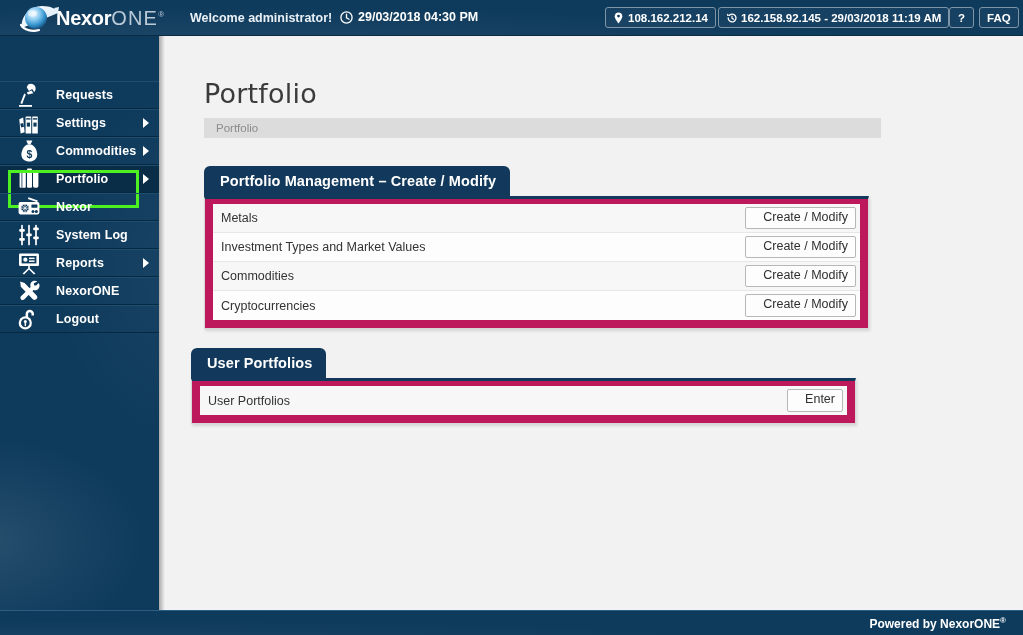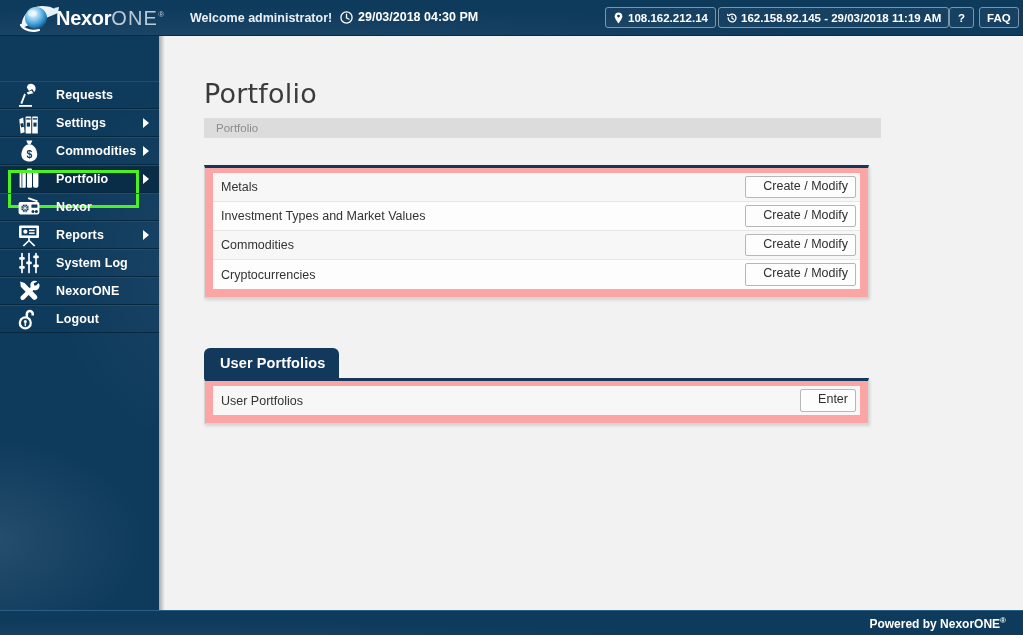--- a/index.html
+++ b/index.html
@@ -160,21 +160,21 @@
     background: #12395b;
     color: #ffffff;
     font-size: 14.5px; font-weight: bold;
     padding: 7px 14px 8px 16px;
     border-radius: 6px 6px 0 0;
     letter-spacing: .1px;
     position: relative;
     z-index: 3;
   }
   .panel-body {
-    background: #fca5a5;
+    background: #be185d;
     border: 1px solid #d6d6d6;
     border-top: 3px solid #12395b;
     box-shadow: 1px 2px 3px rgba(0,0,0,0.13);
     padding: 5px 8px 8px 8px;
     position: relative;
     margin-top: -1px;
   }
   .row {
     height: 29px;
     display: flex; align-items: center;
@@ -365,54 +365,54 @@
               <circle cx="17" cy="17.4" r="1.5" fill="#0e3a5c"></circle>
               <circle cx="20.4" cy="17.4" r="1.5" fill="#0e3a5c"></circle>
             </g>
           </svg>
         </span>
         <span class="lbl">Nexor</span>
       </div>
       <div class="nav-item">
         <span class="ic">
           <svg width="26" height="26" viewBox="0 0 26 26">
+            <g fill="#ffffff" stroke="#ffffff" stroke-width="1.7" stroke-linecap="round">
+              <path d="M6 3.6V22.4M13 3.6V22.4M20 3.6V22.4"></path>
+            </g>
+            <g fill="#ffffff">
+              <rect x="3.2" y="7" width="5.6" height="2.7" rx="1"></rect>
+              <rect x="3.2" y="16" width="5.6" height="2.7" rx="1"></rect>
+              <rect x="10.2" y="11.6" width="5.6" height="2.7" rx="1"></rect>
+              <rect x="17.2" y="5.6" width="5.6" height="2.7" rx="1"></rect>
+              <rect x="17.2" y="14.6" width="5.6" height="2.7" rx="1"></rect>
+            </g>
+          </svg>
+        </span>
+        <span class="lbl">System Log</span>
+      </div>
+      <div class="nav-item">
+        <span class="ic">
+          <svg width="26" height="26" viewBox="0 0 26 26">
             <g fill="#ffffff">
               <rect x="3" y="3.4" width="20" height="12.6" rx="1.2"></rect>
               <rect x="5.6" y="6" width="14.8" height="7.4" fill="#0e3a5c"></rect>
               <circle cx="9.4" cy="9.7" r="2.1" fill="#ffffff"></circle>
               <rect x="13" y="7.6" width="5.6" height="1.5" fill="#ffffff"></rect>
               <rect x="13" y="10.4" width="5.6" height="1.5" fill="#ffffff"></rect>
               <path d="M12.2 16h1.6v2.2h-1.6z"></path>
               <path d="M13 17.6 L19.4 23.4 L18 24.4 L13 19.6 L8 24.4 L6.6 23.4 Z"></path>
             </g>
           </svg>
         </span>
         <span class="lbl">Reports</span>
         <span class="arr"></span>
       </div>
       <div class="nav-item">
         <span class="ic">
           <svg width="26" height="26" viewBox="0 0 26 26">
-            <g fill="#ffffff" stroke="#ffffff" stroke-width="1.7" stroke-linecap="round">
-              <path d="M6 3.6V22.4M13 3.6V22.4M20 3.6V22.4"></path>
-            </g>
-            <g fill="#ffffff">
-              <rect x="3.2" y="7" width="5.6" height="2.7" rx="1"></rect>
-              <rect x="3.2" y="16" width="5.6" height="2.7" rx="1"></rect>
-              <rect x="10.2" y="11.6" width="5.6" height="2.7" rx="1"></rect>
-              <rect x="17.2" y="5.6" width="5.6" height="2.7" rx="1"></rect>
-              <rect x="17.2" y="14.6" width="5.6" height="2.7" rx="1"></rect>
-            </g>
-          </svg>
-        </span>
-        <span class="lbl">System Log</span>
-      </div>
-      <div class="nav-item">
-        <span class="ic">
-          <svg width="26" height="26" viewBox="0 0 26 26">
             <g fill="#ffffff">
               <path d="M4.2 3.6 L8.6 5 L20.4 17.2 C21.6 18.4 21.6 20 20.5 21.1 C19.4 22.2 17.8 22.2 16.6 21 L4.8 8.8 Z"></path>
               <path d="M21.4 3.5 C19.6 2.2 17 2.5 15.5 4.1 C14.2 5.5 14 7.5 14.7 9.1 L5.2 18.1 C4.2 19 4.2 20.5 5.1 21.4 C6 22.3 7.5 22.3 8.4 21.3 L17.5 12 C19.1 12.6 21 12.3 22.3 11 C23.8 9.4 24 6.9 22.7 5.1 L20.2 7.6 L18.1 7.4 L17.9 5.3 Z"></path>
             </g>
           </svg>
         </span>
         <span class="lbl">NexorONE</span>
       </div>
       <div class="nav-item">
         <span class="ic">
@@ -434,41 +434,42 @@
 
 <div class="main">
 
   <div class="page-title">Portfolio</div>
 
   <div class="breadcrumb">
     <span>Portfolio</span>
   </div>
 
   <div class="panel-wrap" style="left:39px; top:130px; width:665px;">
+    <div class="tab-head">Portfolio Management – Create / Modify</div>
     <div class="panel-body" id="panel0-body">
         <div class="row odd">
           <span class="rlabel">Metals</span>
           <button class="rbtn">Create / Modify</button>
         </div>
         <div class="row even">
           <span class="rlabel">Investment Types and Market Values</span>
           <button class="rbtn">Create / Modify</button>
         </div>
         <div class="row odd">
           <span class="rlabel">Commodities</span>
           <button class="rbtn">Create / Modify</button>
         </div>
         <div class="row even">
           <span class="rlabel">Cryptocurrencies</span>
           <button class="rbtn">Create / Modify</button>
         </div>
       </div>
   </div>
 
-  <div class="panel-wrap" style="left:39px; top:312px; width:665px;">
+  <div class="panel-wrap" style="left:26px; top:312px; width:665px;">
     <div class="tab-head">User Portfolios</div>
     <div class="panel-body" id="panel1-body">
         <div class="row odd">
           <span class="rlabel">User Portfolios</span>
           <button class="rbtn">Enter</button>
         </div>
       </div>
   </div>
 
 </div>

